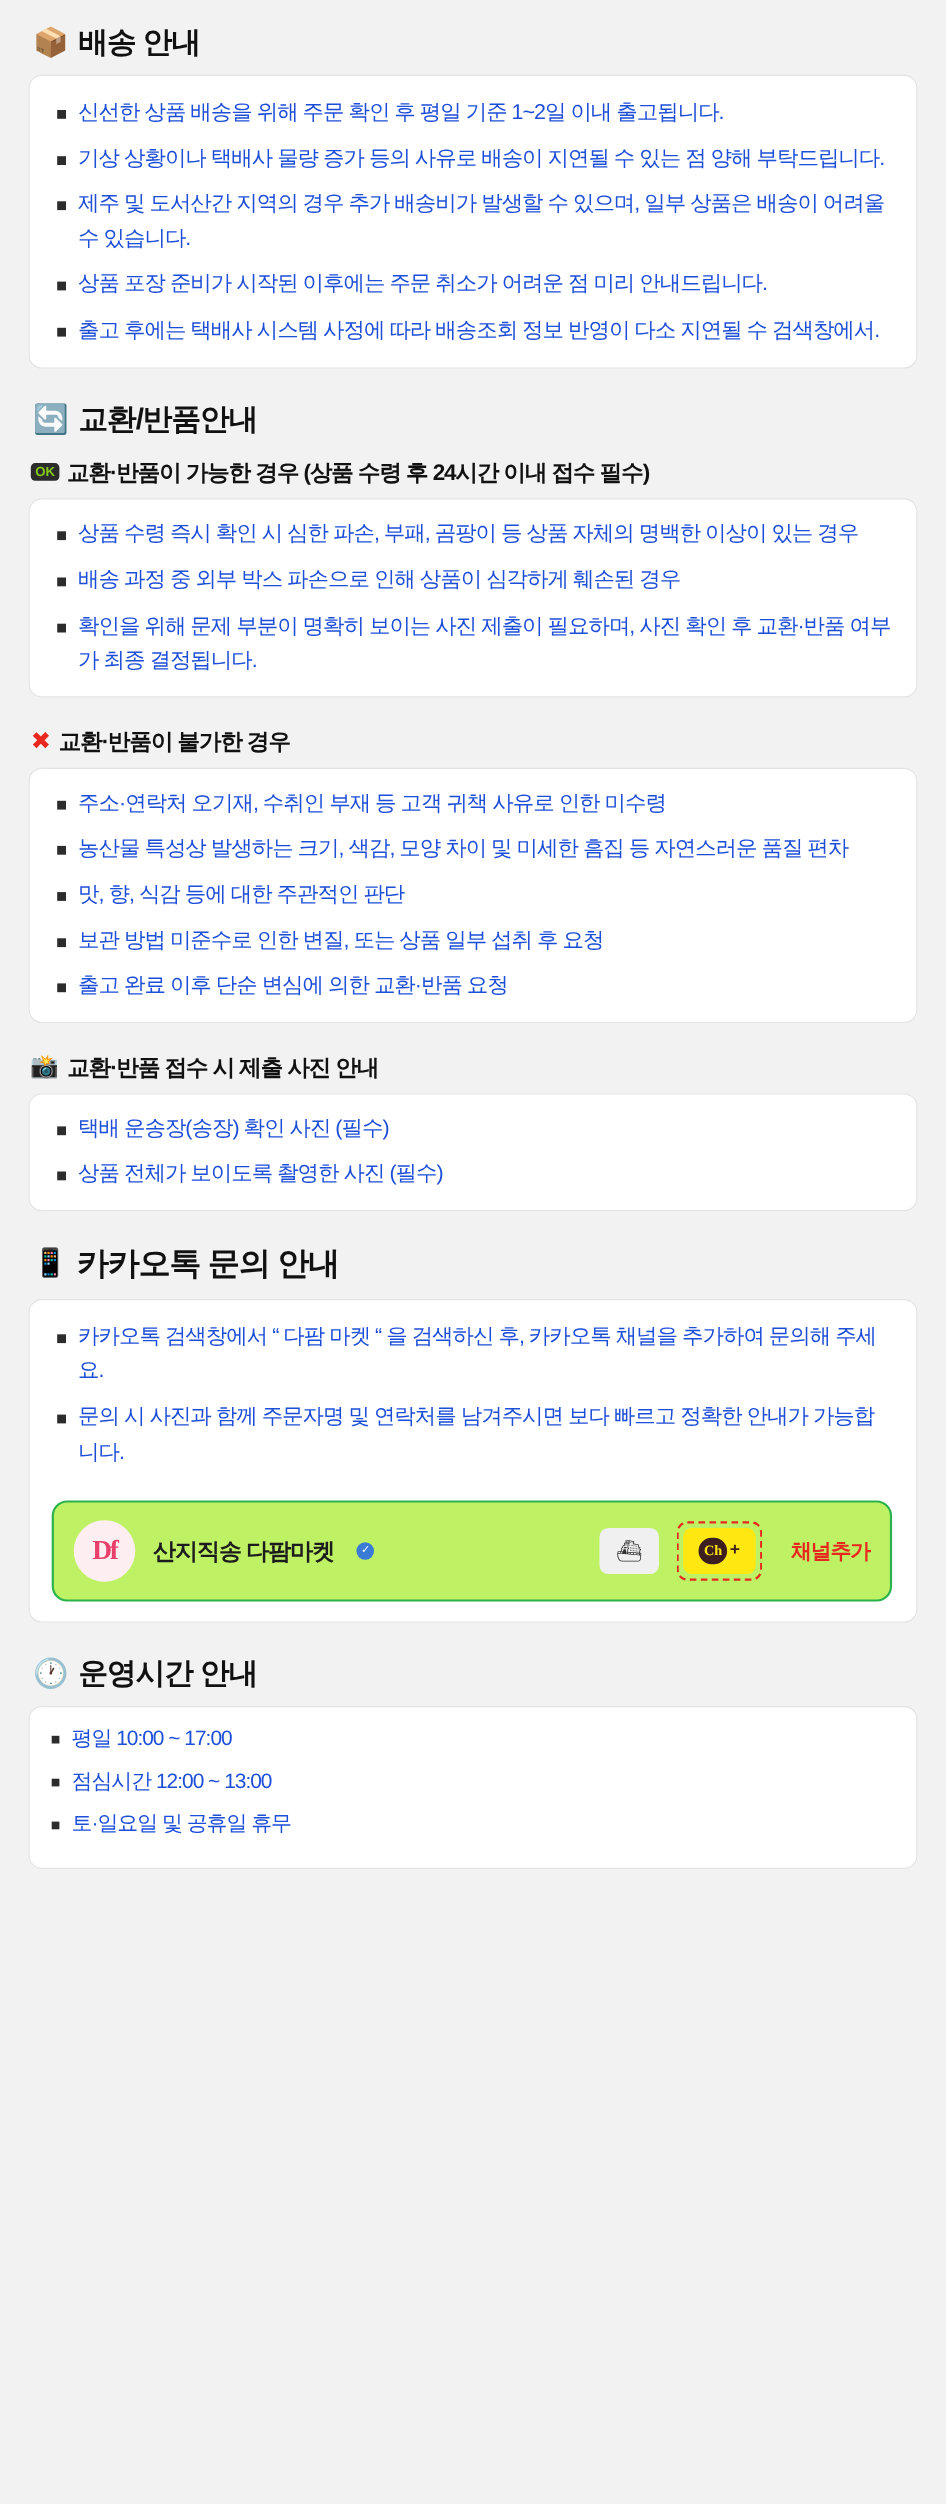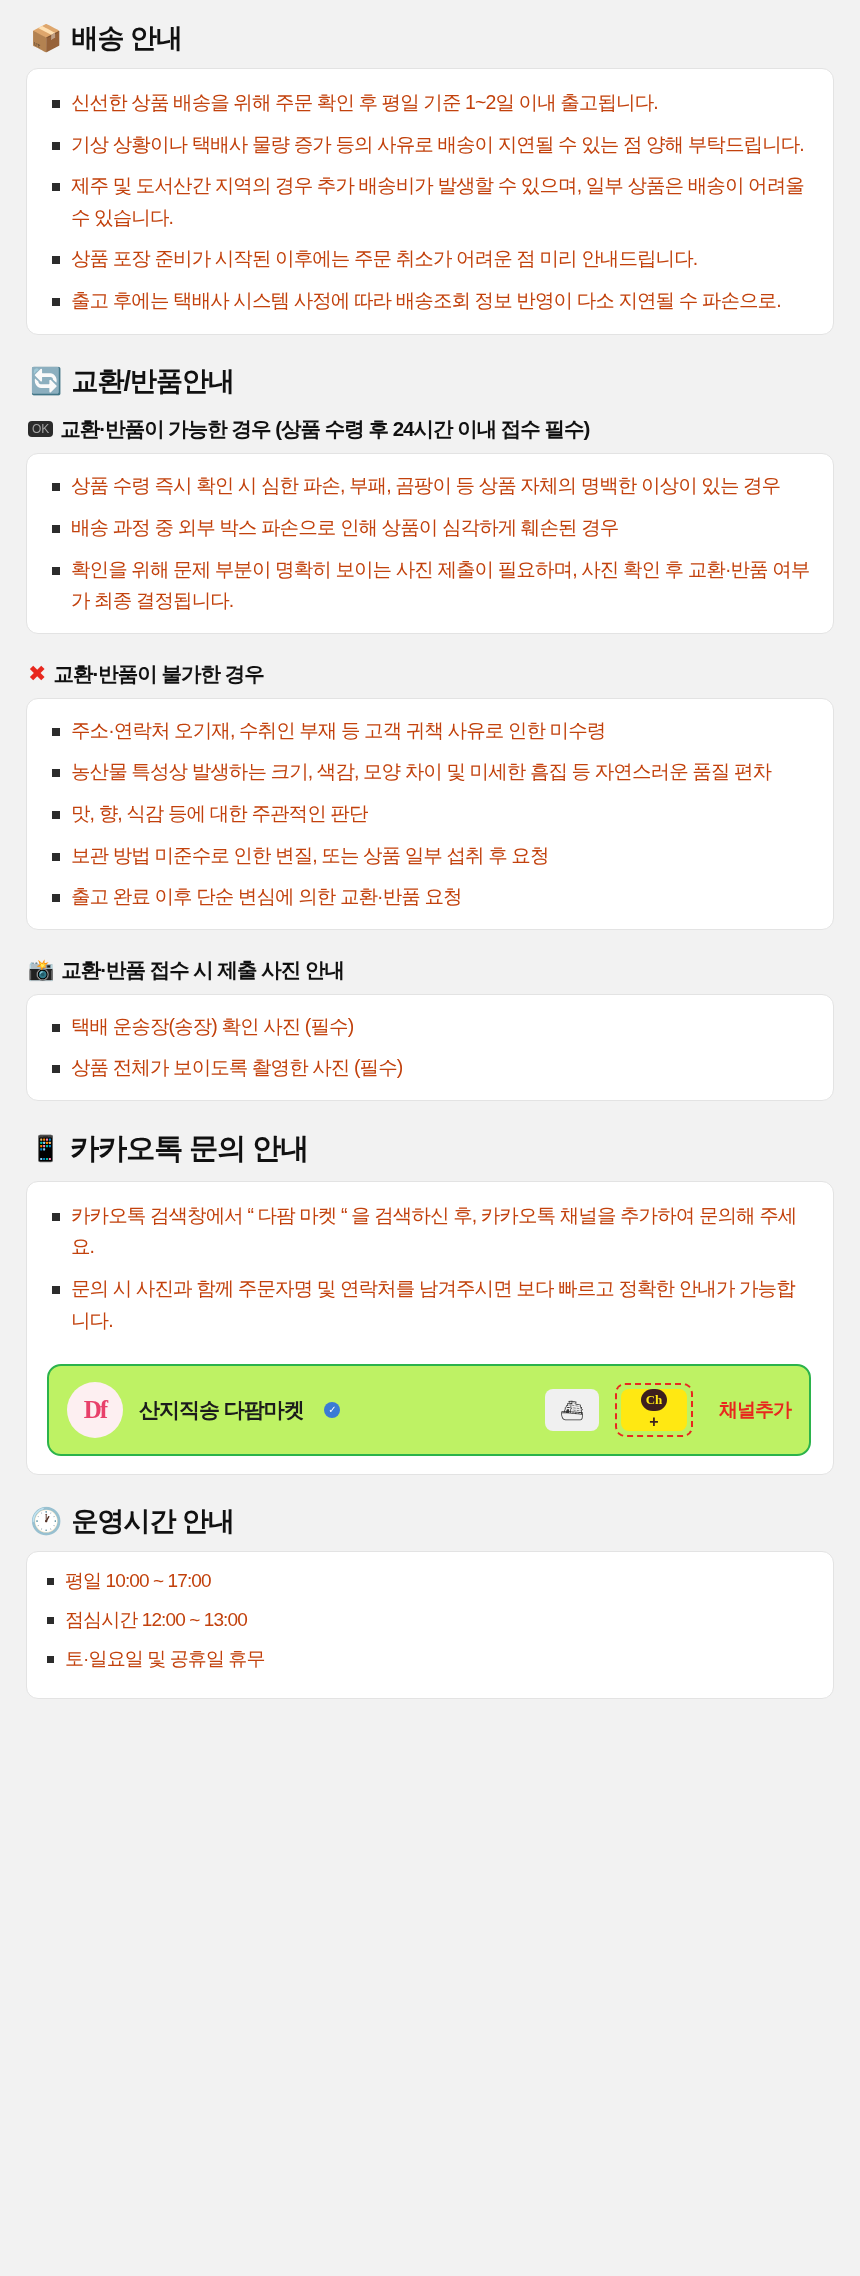--- a/index.html
+++ b/index.html
@@ -48,21 +48,21 @@
     list-style: none;
     margin: 0;
     padding: 0;
   }
   ul.bullets li {
     position: relative;
     padding-left: 24px;
     font-size: 19.5px;
     line-height: 1.62;
     letter-spacing: -0.9px;
-    color: #c2410c;
+    color: #1d4ed8;
     margin-bottom: 10px;
   }
   ul.bullets li:last-child { margin-bottom: 0; }
   ul.bullets li::before {
     content: "";
     position: absolute;
     left: 5px;
     top: 13px;
     width: 8px;
     height: 8px;
@@ -79,23 +79,23 @@
     font-size: 20.5px;
     font-weight: bold;
     letter-spacing: -1px;
     color: #111;
   }
   .badge-ok {
     display: inline-flex;
     align-items: center;
     justify-content: center;
     background: #2b2b2b;
-    color: #a3a3a3;
+    color: #84cc16;
     font-size: 12px;
-    font-weight: normal;
+    font-weight: bold;
     border-radius: 4px;
     padding: 2px 4px;
     line-height: 1;
     letter-spacing: 0;
   }
   .x-mark {
     color: #e8281e;
     font-size: 22px;
     font-weight: bold;
     line-height: 1;
@@ -183,21 +183,20 @@
   }
   .kk-add {
     background: #ffe812;
     border-radius: 8px;
     width: 66px;
     height: 42px;
     display: flex;
     align-items: center;
     justify-content: center;
     gap: 2px;
-    flex-direction: column;
   }
   .kk-bubble {
     width: 26px;
     height: 24px;
     background: #3c1e1e;
     border-radius: 50% / 55%;
     color: #ffe812;
     font-size: 13px;
     font-weight: bold;
     display: flex;
@@ -246,21 +245,21 @@
     <div class="sec-head">
       <span class="emoji">📦</span>
       <span class="title">배송 안내</span>
     </div>
     <div class="card">
       <ul class="bullets">
         <li>신선한 상품 배송을 위해 주문 확인 후 평일 기준 1~2일 이내 출고됩니다.</li>
         <li>기상 상황이나 택배사 물량 증가 등의 사유로 배송이 지연될 수 있는 점 양해 부탁드립니다.</li>
         <li>제주 및 도서산간 지역의 경우 추가 배송비가 발생할 수 있으며, 일부 상품은 배송이 어려울 수 있습니다.</li>
         <li>상품 포장 준비가 시작된 이후에는 주문 취소가 어려운 점 미리 안내드립니다.</li>
-        <li>출고 후에는 택배사 시스템 사정에 따라 배송조회 정보 반영이 다소 지연될 수 파손으로.</li>
+        <li>출고 후에는 택배사 시스템 사정에 따라 배송조회 정보 반영이 다소 지연될 수 검색창에서.</li>
       </ul>
     </div>
   </section>
 
   <section class="section">
     <div class="sec-head">
       <span class="emoji">🔄</span>
       <span class="title">교환/반품안내</span>
     </div>
 

